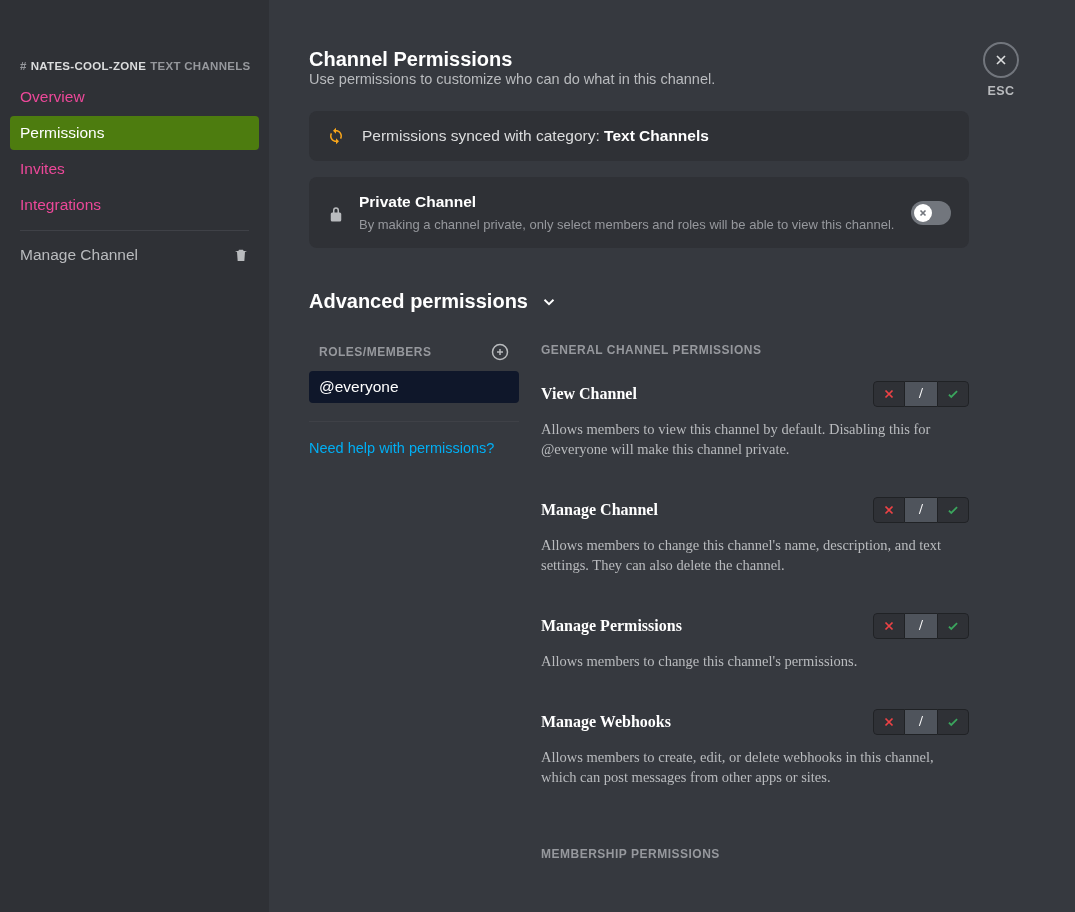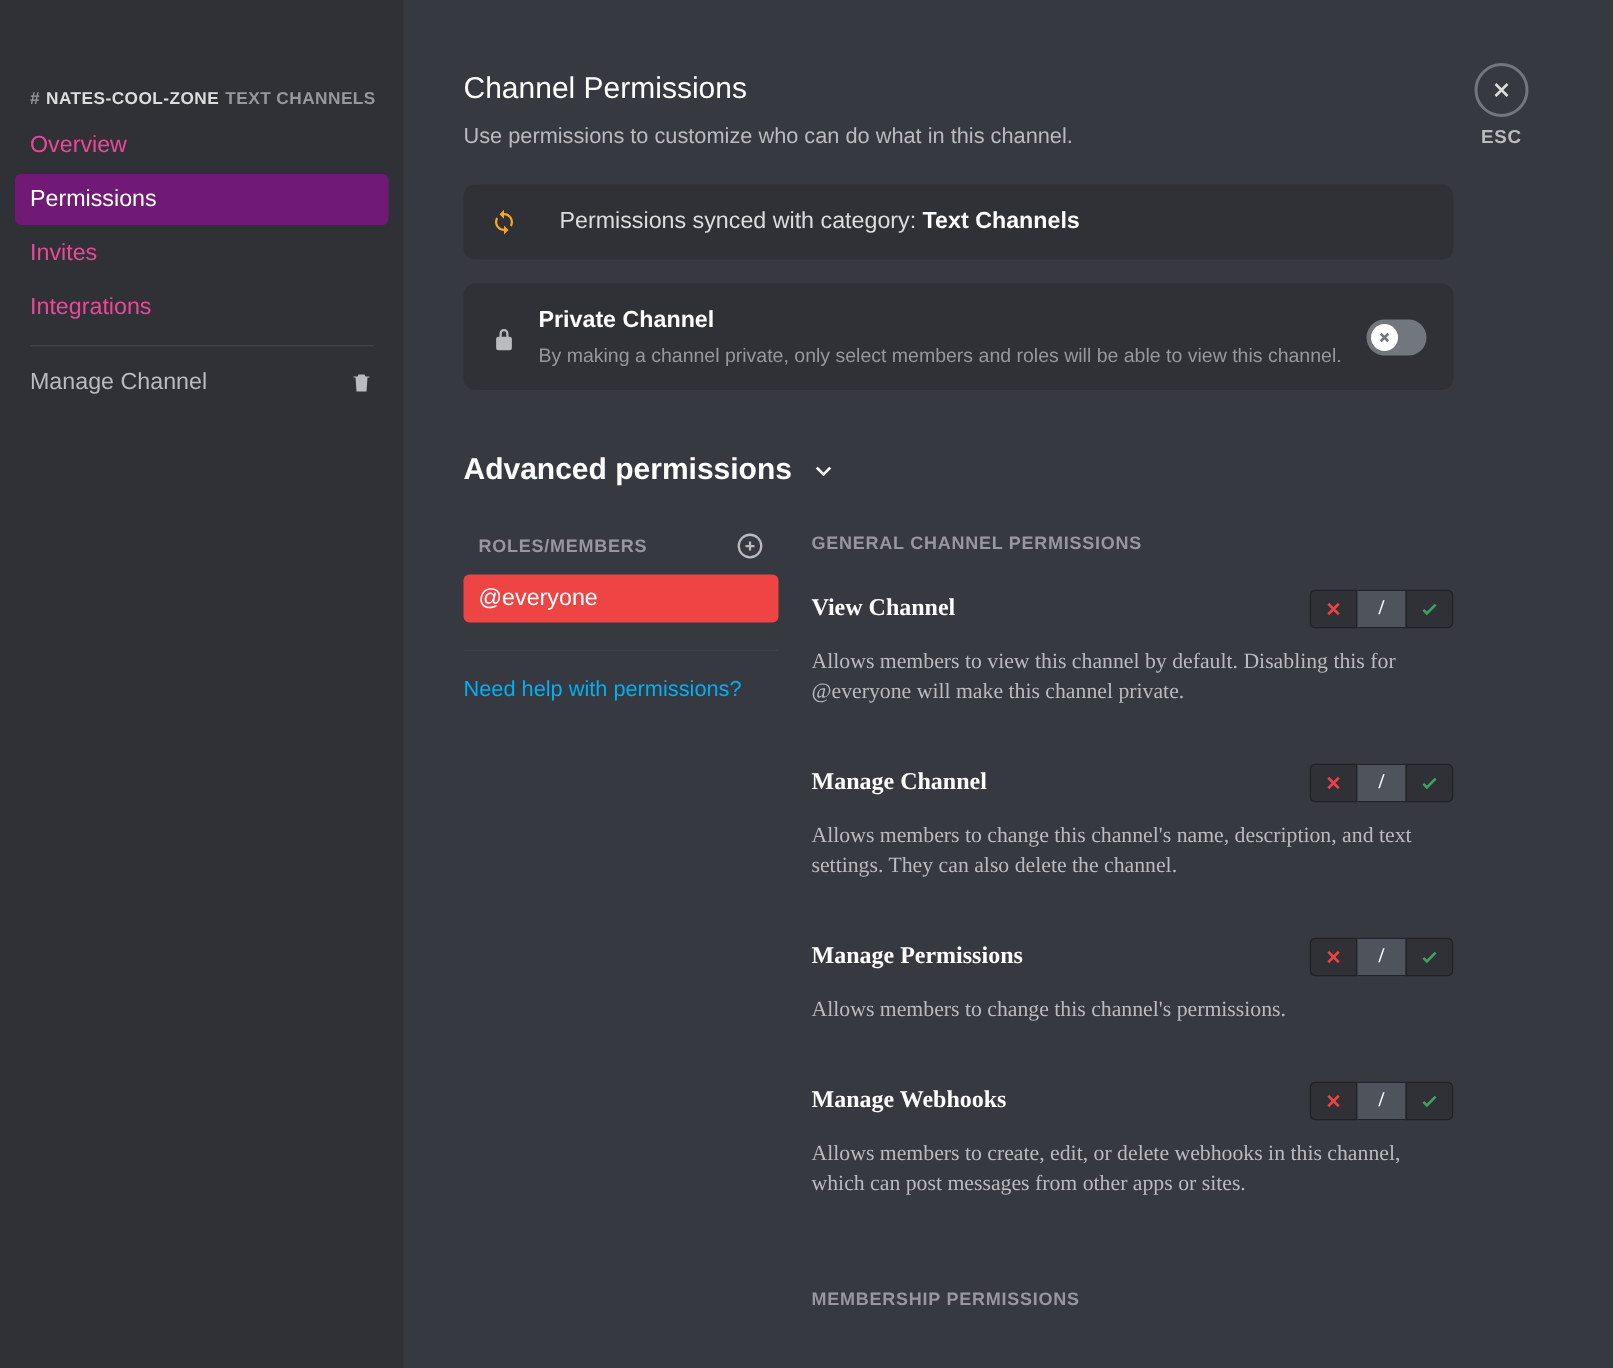--- a/index.html
+++ b/index.html
@@ -33,21 +33,21 @@
   .sidebar-item {
     padding: 7px 10px;
     font-size: 15.5px;
     color: #ec4899;
     border-radius: 4px;
     margin-bottom: 2px;
     cursor: pointer;
     line-height: 20px;
   }
   .sidebar-item.active {
-    background: #701a75;
+    background: #4d7c0f;
     color: #fff;
   }
   .sidebar-divider {
     height: 1px;
     background: #3f4147;
     margin: 8px 10px;
   }
   .delete-row {
     display: flex;
     justify-content: space-between;
@@ -83,39 +83,38 @@
     cursor: pointer;
     color: #dcddde;
   }
   .close-btn svg { width: 16px; height: 16px; }
   .esc-label { font-size: 12.5px; color: #b9bbbe; font-weight:600; margin-top:6px; letter-spacing:0.5px;}
   .content {
     max-width: 660px;
   }
   .page-title {
     font-size: 20px;
-    font-weight: 400;
+    font-weight: 700;
     color: #ffffff;
-    margin-bottom: 12px;
   }
   .page-sub {
     font-size: 14.5px;
     color: #b9bbbe;
     margin-bottom: 24px;
   }
   .card {
     background: #2f3136;
     border-radius: 8px;
     padding: 16px 18px;
     margin-bottom: 16px;
   }
   .sync-row {
     display:flex;
     align-items:center;
-    gap:28px;
+    gap:17px;
     font-size:15.5px;
     color:#dcddde;
   }
   .sync-row strong { color:#fff; font-weight:700; }
   .sync-icon { width:18px; height:18px; color:#faa61a; flex-shrink:0;}
   .priv-row {
     display:flex;
     align-items:center;
     justify-content:space-between;
   }
@@ -142,21 +141,21 @@
     display:flex; gap:22px; margin-top:30px;
   }
   .roles-col { width:210px; }
   .roles-header {
     display:flex; justify-content:space-between; align-items:center;
     font-size:12px; font-weight:700; color:#96989d; letter-spacing:0.5px;
     padding: 0 10px 10px 10px;
   }
   .add-btn { width:18px; height:18px; color:#b9bbbe; cursor:pointer;}
   .role-item {
-    background:#ef4444; color:#fff; font-size:15.5px; padding:7px 10px; border-radius:4px; cursor:pointer;
+    background:#0f172a; color:#fff; font-size:15.5px; padding:7px 10px; border-radius:4px; cursor:pointer;
     margin-bottom: 6px;
   }
   .roles-divider {
     height: 1px;
     background: #3f4147;
     margin: 18px 0px 18px 0px;
   }
   .help-link {
     font-size:14.5px; color:#00aff4; cursor:pointer;
   }

